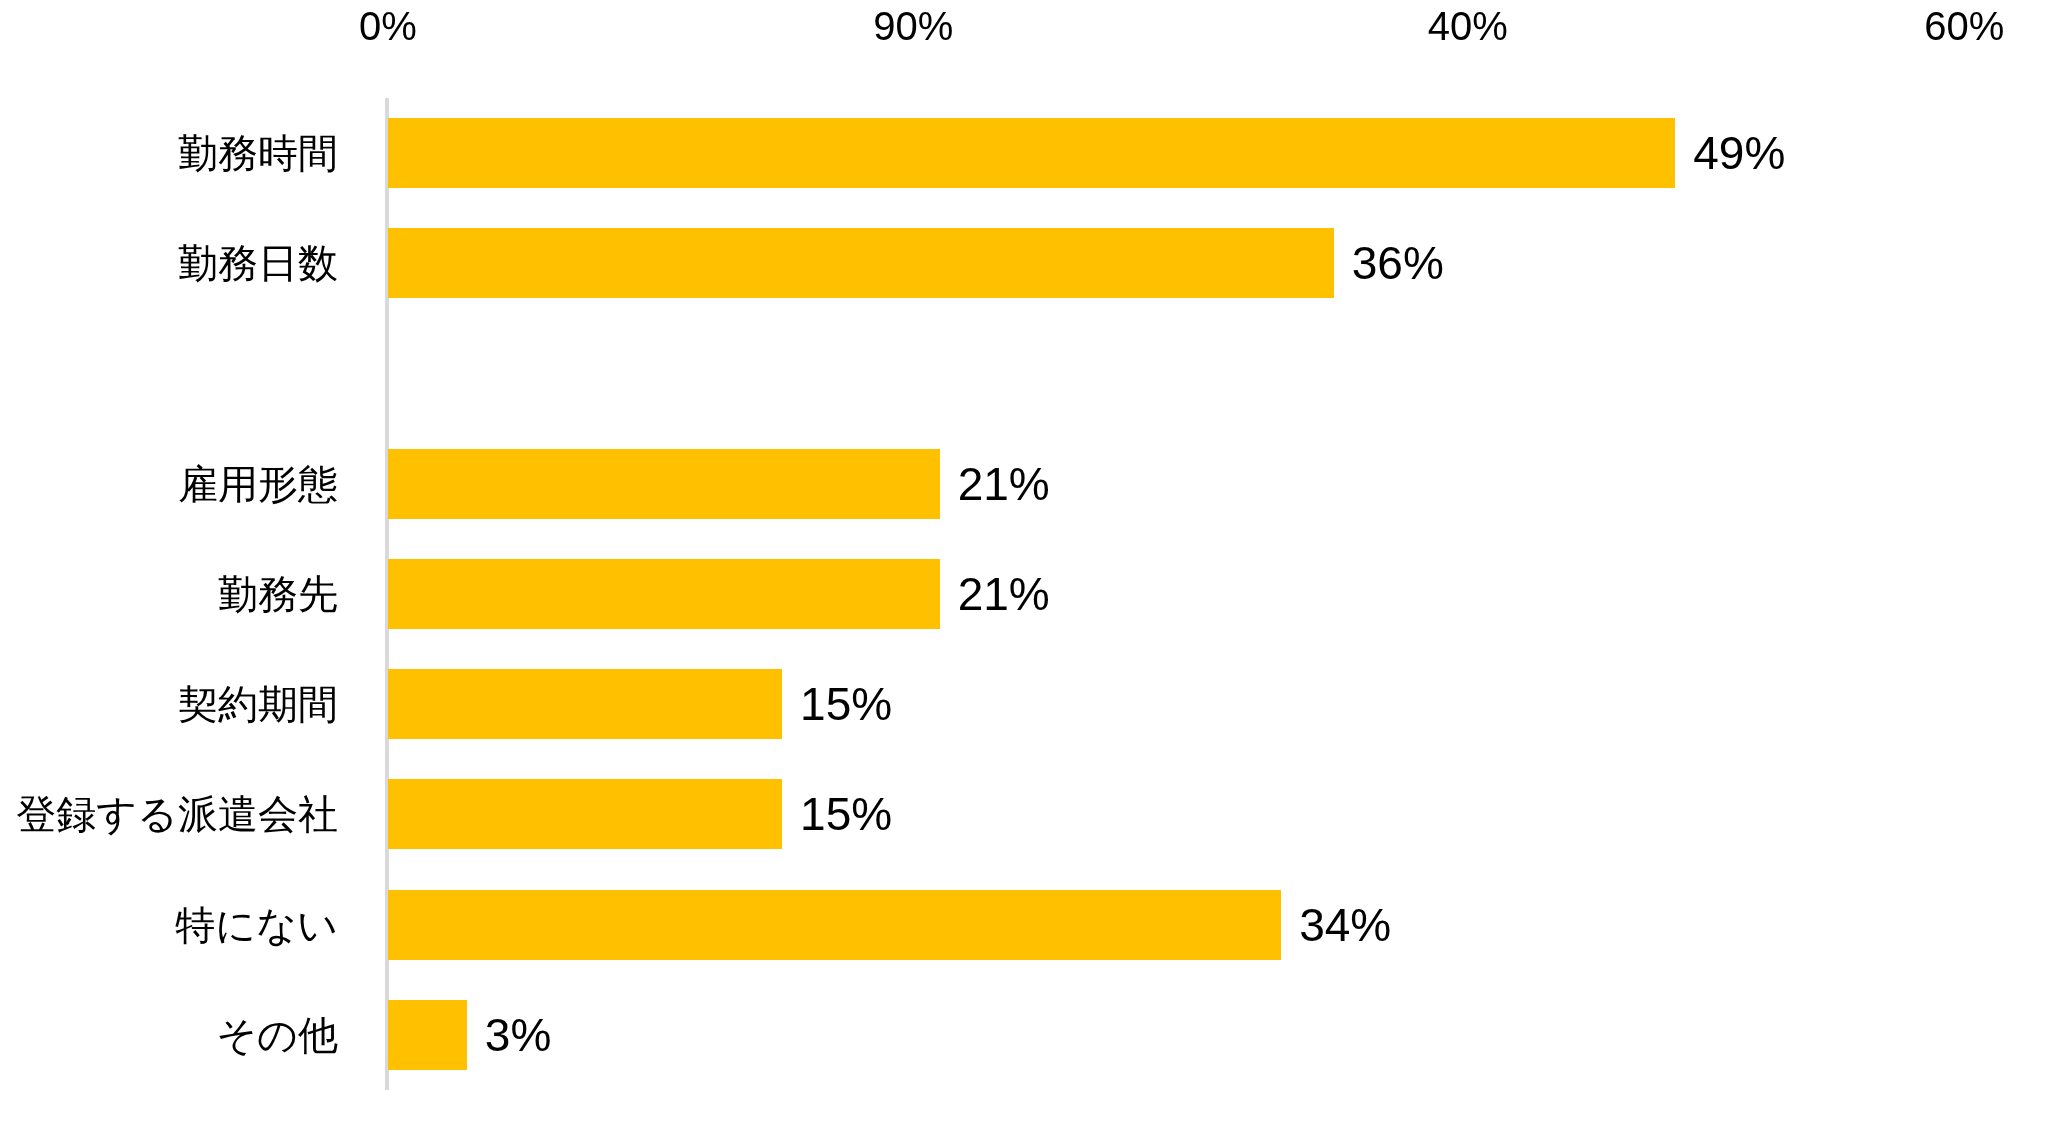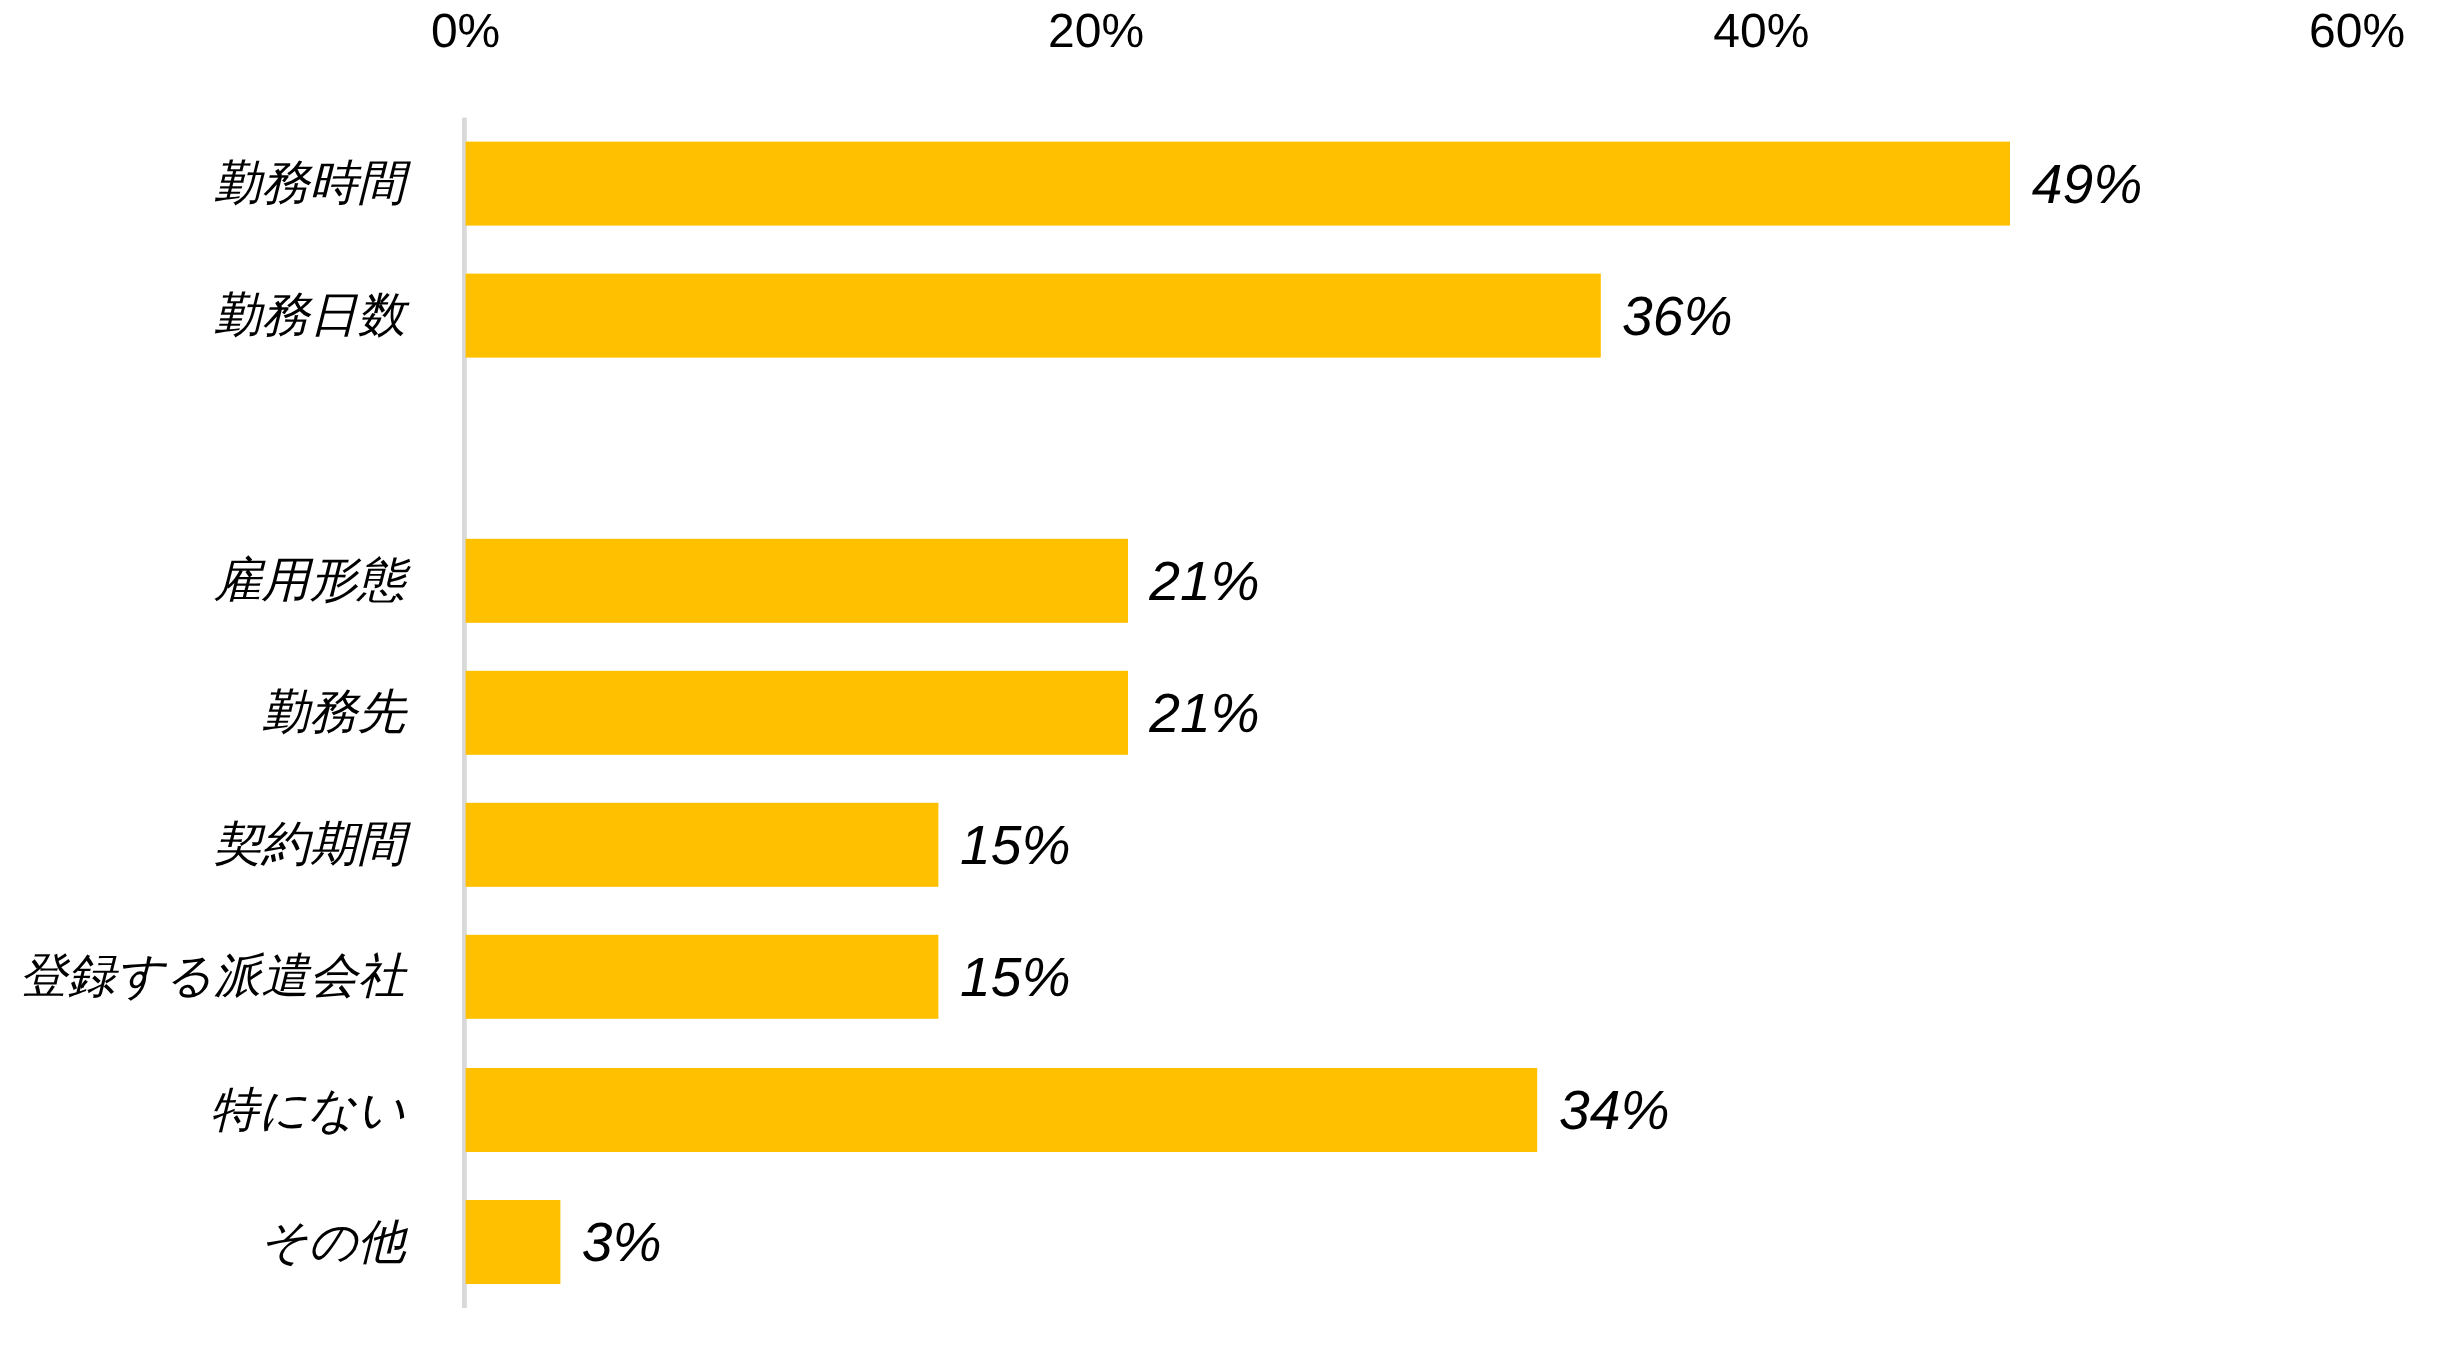--- a/index.html
+++ b/index.html
@@ -40,21 +40,20 @@
     white-space: nowrap;
   }
 
   
   .plot-area {
     position: absolute;
     left: 0;
     top: 98px;
     width: 2043px;
     height: 992px;
-    font-style: italic;
   }
   .axis-line {
     position: absolute;
     left: 385px;
     top: 0;
     width: 4px;
     height: 992px;
     background: #D9D9D9;
   }
 
@@ -96,21 +95,21 @@
     line-height: 1;
   }
 </style>
 </head>
 <body>
 
 <div id="chart-root">
 
   <div class="x-axis-labels">
       <div class="x-tick-label" style="left: 388px;">0%</div>
-      <div class="x-tick-label" style="left: 913.4px;">20%</div>
+      <div class="x-tick-label" style="left: 913.4px;">90%</div>
       <div class="x-tick-label" style="left: 1438.8px; margin-left: 29px;">40%</div>
       <div class="x-tick-label" style="left: 1964.2px;">60%</div>
     </div>
 
   <div class="plot-area">
     <div class="axis-line"></div>
   <div class="bar-row" style="top: 0px;">
         <div class="cat-label">勤務時間</div>
         <div class="bar" style="width: 1287.23px; background: rgb(255, 192, 0);"></div>
         <div class="bar-value" style="left: 1693.23px;">49%</div>

